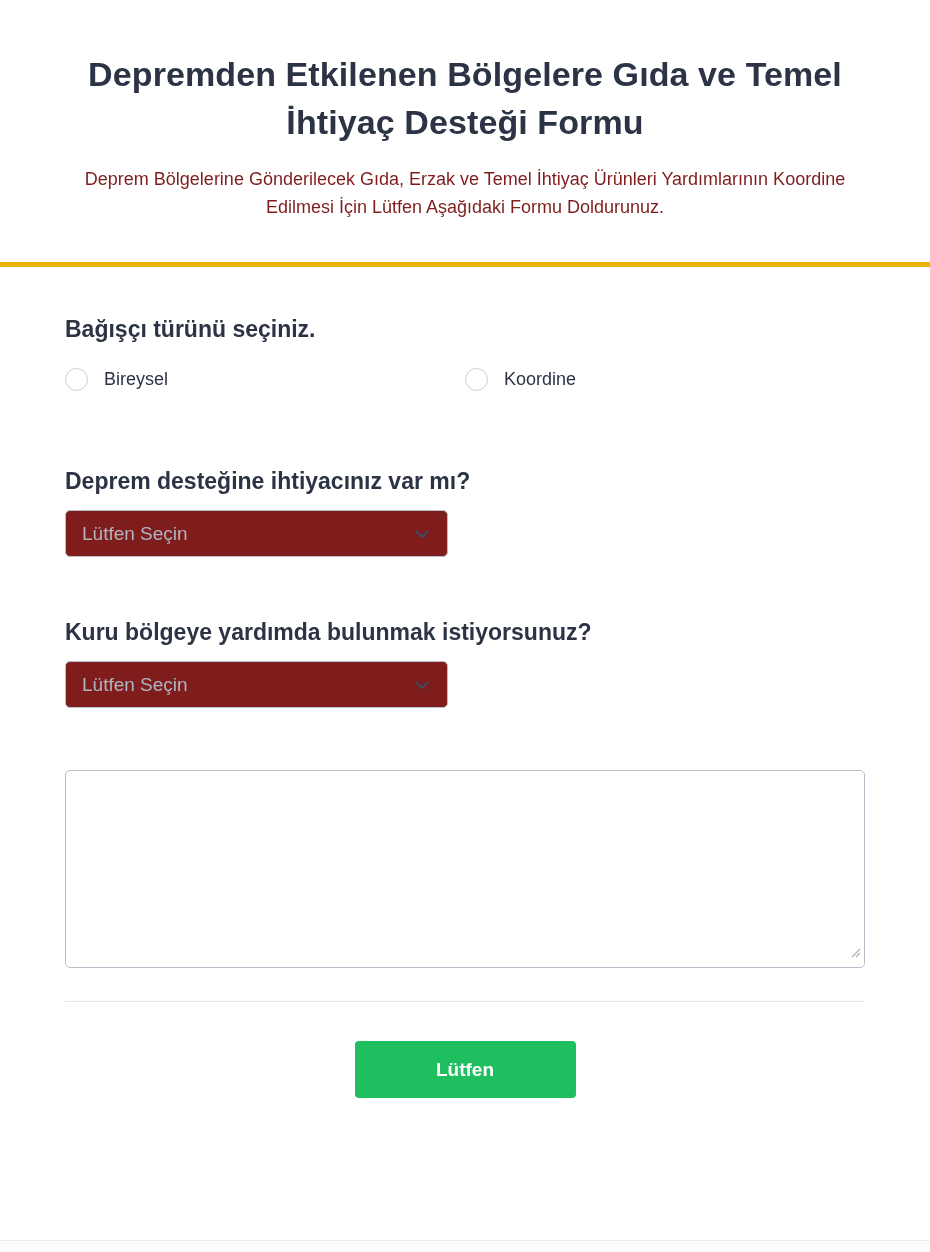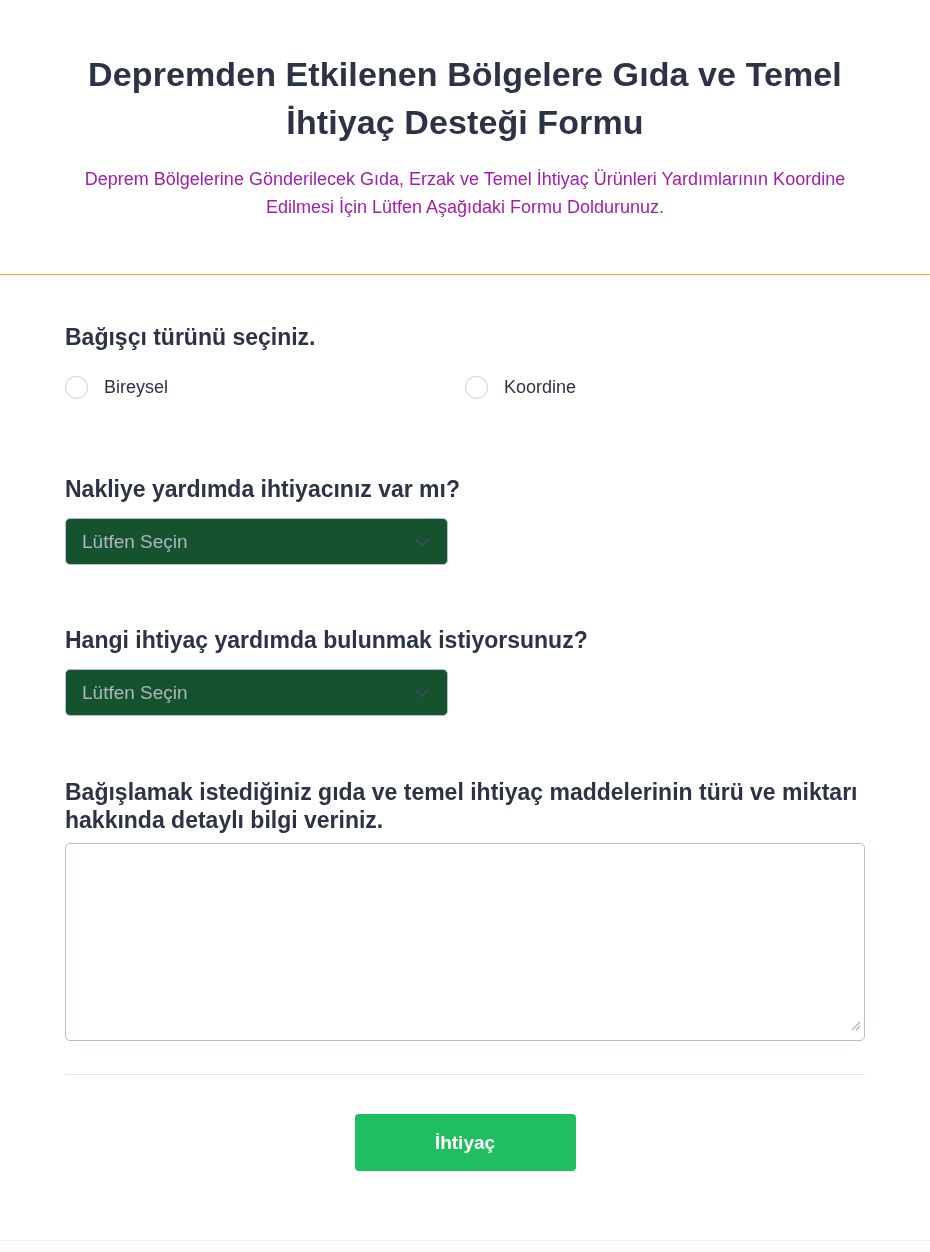--- a/index.html
+++ b/index.html
@@ -15,37 +15,37 @@
     background: #ffffff;
     overflow: hidden;
     display: flex;
     flex-direction: column;
   }
 
   
   .form-header {
     text-align: center;
     padding: 50px 55px 40px;
-    border-bottom: 1px solid #eab308;
+    border-bottom: 5px solid #eab308;
   }
   .form-title {
     font-size: 34px;
     line-height: 1.42;
     font-weight: 700;
     color: #2c3345;
     max-width: 800px;
     margin: 0 auto 18px;
     letter-spacing: 0.1px;
   }
   .form-subtitle {
     font-size: 18px;
     line-height: 1.6;
-    color: #a21caf;
+    color: #7f1d1d;
     max-width: 820px;
-    margin: 12px auto;
+    margin: 0 auto;
   }
 
   
   .form-body { padding: 49px 65px 0; flex: 1 0 auto; }
 
   .q-label {
     font-size: 23px;
     line-height: 26px;
     font-weight: 600;
     color: #2c3345;
@@ -73,21 +73,21 @@
   }
   .radio-label { font-size: 18px; color: #2c3345; font-weight: 400; }
 
   
   .select-box {
     width: 383px;
     height: 47px;
     margin-top: 16px;
     border: 1px solid #b8bfcc;
     border-radius: 5px;
-    background: #14532d;
+    background: #7f1d1d;
     display: flex;
     align-items: center;
     justify-content: space-between;
     padding: 0 16px 0 16px;
     cursor: pointer;
   }
   .select-placeholder { font-size: 19px; color: #b0b4c0; }
   .chevron { display: flex; align-items: center; color: #3f4a63; }
 
   
@@ -157,56 +157,55 @@
           <span class="radio-label">Bireysel</span>
         </div>
         <div class="radio-option">
           <span class="radio-circle"></span>
           <span class="radio-label">Koordine</span>
         </div>
       </div>
     </section>
 
     <section class="question-select">
-      <div class="q-label">Nakliye yardımda ihtiyacınız var mı?</div>
+      <div class="q-label">Deprem desteğine ihtiyacınız var mı?</div>
       <div class="select-box">
         <span class="select-placeholder">Lütfen Seçin</span>
         <span class="chevron">
           <svg width="18" height="18" viewBox="0 0 24 24" fill="none" stroke="currentColor" stroke-width="3" stroke-linecap="round" stroke-linejoin="round">
             <polyline points="5 9 12 16 19 9"></polyline>
           </svg>
         </span>
       </div>
     </section>
 
     <section class="question-select">
-      <div class="q-label">Hangi ihtiyaç yardımda bulunmak istiyorsunuz?</div>
+      <div class="q-label">Kuru bölgeye yardımda bulunmak istiyorsunuz?</div>
       <div class="select-box">
         <span class="select-placeholder">Lütfen Seçin</span>
         <span class="chevron">
           <svg width="18" height="18" viewBox="0 0 24 24" fill="none" stroke="currentColor" stroke-width="3" stroke-linecap="round" stroke-linejoin="round">
             <polyline points="5 9 12 16 19 9"></polyline>
           </svg>
         </span>
       </div>
     </section>
 
     <section>
-      <div class="q-label two-line">Bağışlamak istediğiniz gıda ve temel ihtiyaç maddelerinin türü ve miktarı hakkında detaylı bilgi veriniz.</div>
       <div class="textarea-wrap">
         <textarea class="detail-textarea" style=""></textarea>
         <span class="resize-grip">
           <svg width="11" height="11" viewBox="0 0 11 11" stroke="currentColor" stroke-width="1.4">
             <line x1="2" y1="10" x2="10" y2="2"></line>
             <line x1="6" y1="10" x2="10" y2="6"></line>
           </svg>
         </span>
       </div>
     </section>
 
     <section class="submit-section">
-      <button class="submit-btn">İhtiyaç</button>
+      <button class="submit-btn">Lütfen</button>
     </section>
 
   </main>
 
   <div class="page-bottom"></div>
 </div>
 
 </body></html>

